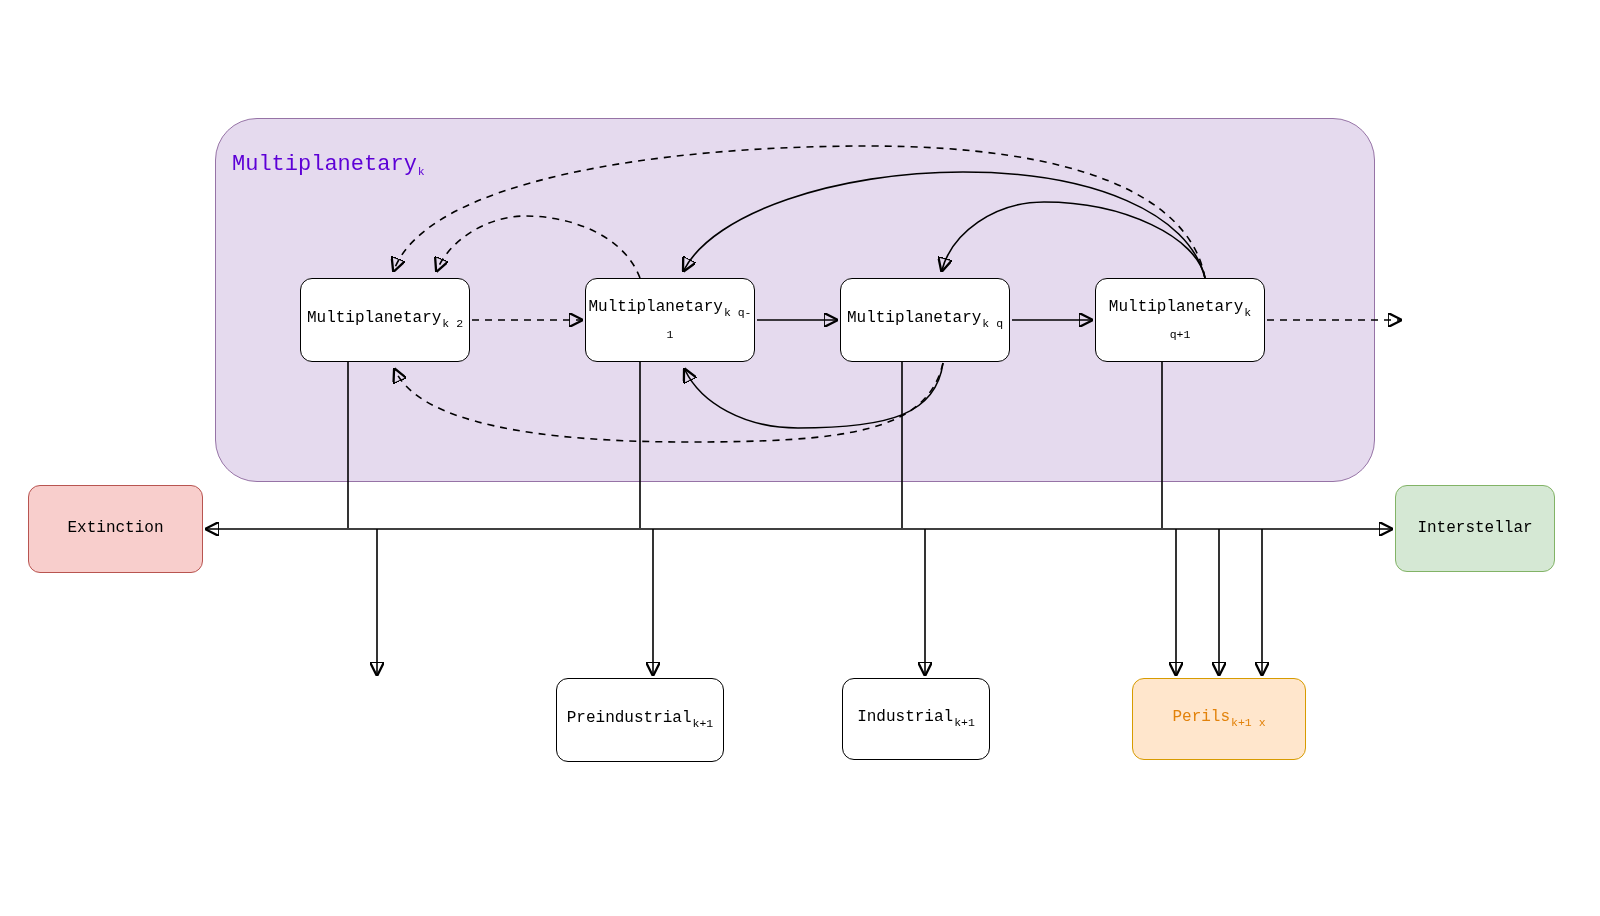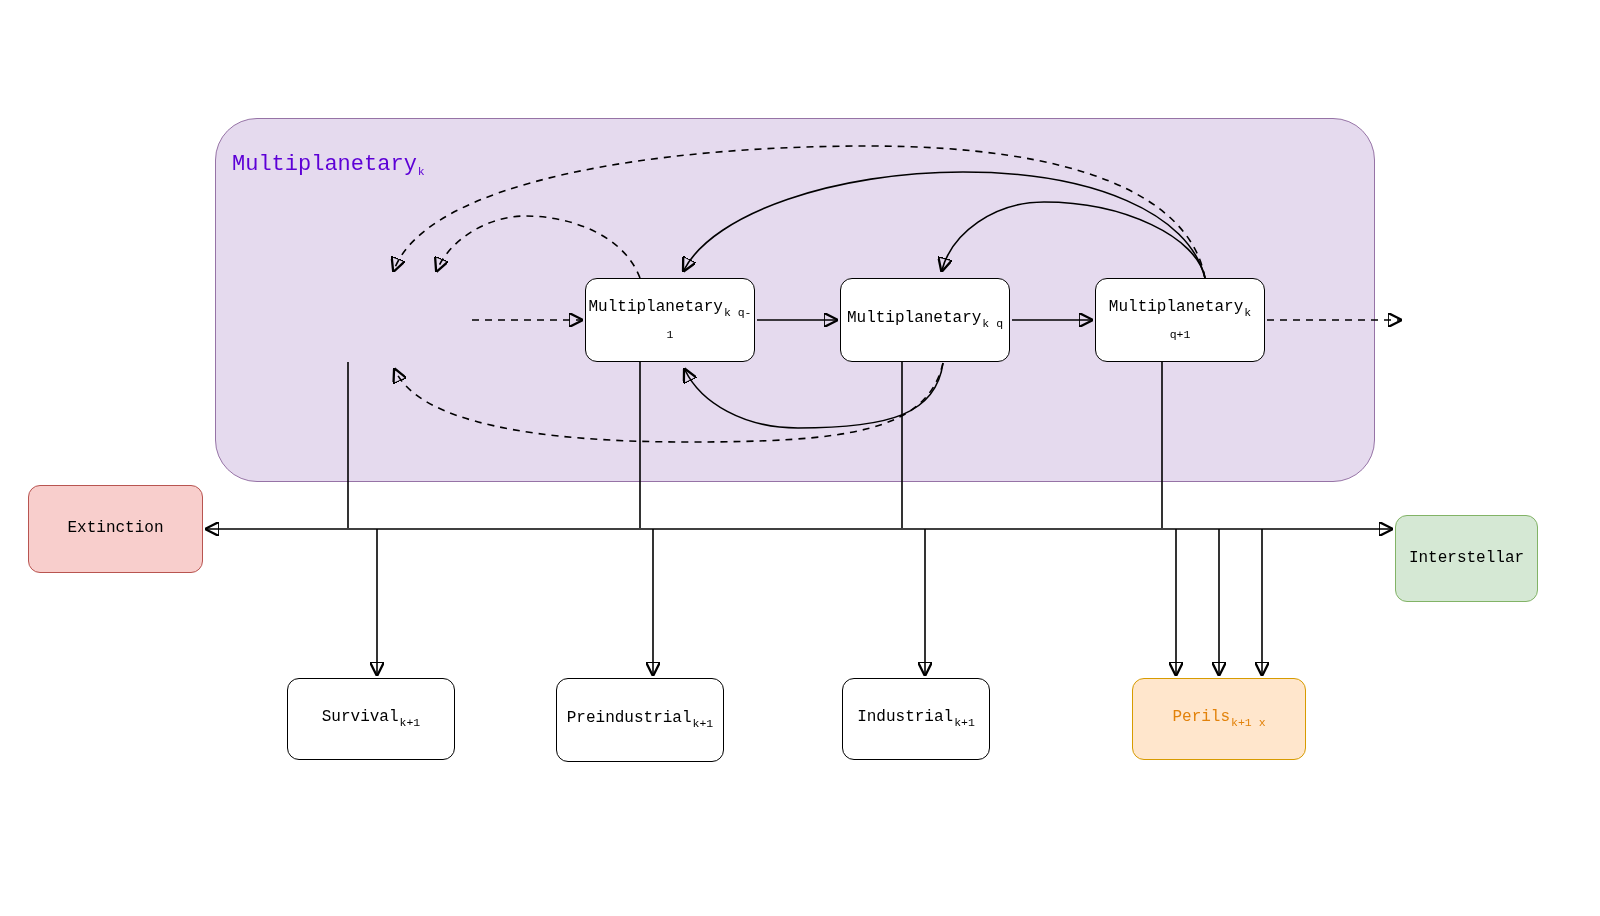--- a/index.html
+++ b/index.html
@@ -68,40 +68,40 @@
 
     <path class="dashed" d="M1205,278 C1190,196 1078,146 868,146 C658,146 428,180 394,270" marker-end="url(#arr)"></path>
     <path d="M1205,278 C1189,213 1093,172 963,172 C838,172 714,212 684,270" marker-end="url(#arr)"></path>
     <path d="M1205,278 C1197,237 1124,202 1044,202 C994,202 952,233 942,270" marker-end="url(#arr)"></path>
     <path class="dashed" d="M640,278 C623,233 567,216 526,216 C486,216 449,241 437,270" marker-end="url(#arr)"></path>
 
     <path d="M943,363 C936,414 890,428 798,428 C744,428 701,403 685,370" marker-end="url(#arr)"></path>
     <path class="dashed" d="M943,363 C927,432 846,442 688,442 C538,442 419,423 395,370" marker-end="url(#arr)"></path>
   </svg>
 
+  <div class="node" style="left:300px;top:278px;width:170px;height:84px;">
+    <span><span>Multiplanetary</span><span class="sub">k 2</span></span>
+  </div>
   <div class="node" style="left:585px;top:278px;width:170px;height:84px;">
     <span><span>Multiplanetary</span><span class="sub">k q-1</span></span>
   </div>
   <div class="node" style="left:840px;top:278px;width:170px;height:84px;">
     <span><span>Multiplanetary</span><span class="sub">k q</span></span>
   </div>
   <div class="node" style="left:1095px;top:278px;width:170px;height:84px;justify-content:flex-end;">
     <span><span>Multiplanetary</span><span class="sub">k q+1</span></span>
   </div>
 
   <div class="node extinction" style="left:28px;top:485px;width:175px;height:88px;">
     <span>Extinction</span>
   </div>
-  <div class="node interstellar" style="left:1395px;top:485px;width:143px;height:87px;margin-top:30px;">
+  <div class="node interstellar" style="left:1395px;top:485px;width:160px;height:87px;">
     <span>Interstellar</span>
   </div>
 
-  <div class="node" style="left:287px;top:678px;width:168px;height:82px;">
-    <span><span>Survival</span><span class="sub">k+1</span></span>
-  </div>
   <div class="node" style="left:556px;top:678px;width:168px;height:84px;">
     <span><span>Preindustrial</span><span class="sub">k+1</span></span>
   </div>
   <div class="node" style="left:842px;top:678px;width:148px;height:82px;">
     <span><span>Industrial</span><span class="sub">k+1</span></span>
   </div>
   <div class="node perils" style="left:1132px;top:678px;width:174px;height:82px;">
     <span><span>Perils</span><span class="sub">k+1 x</span></span>
   </div>
 

